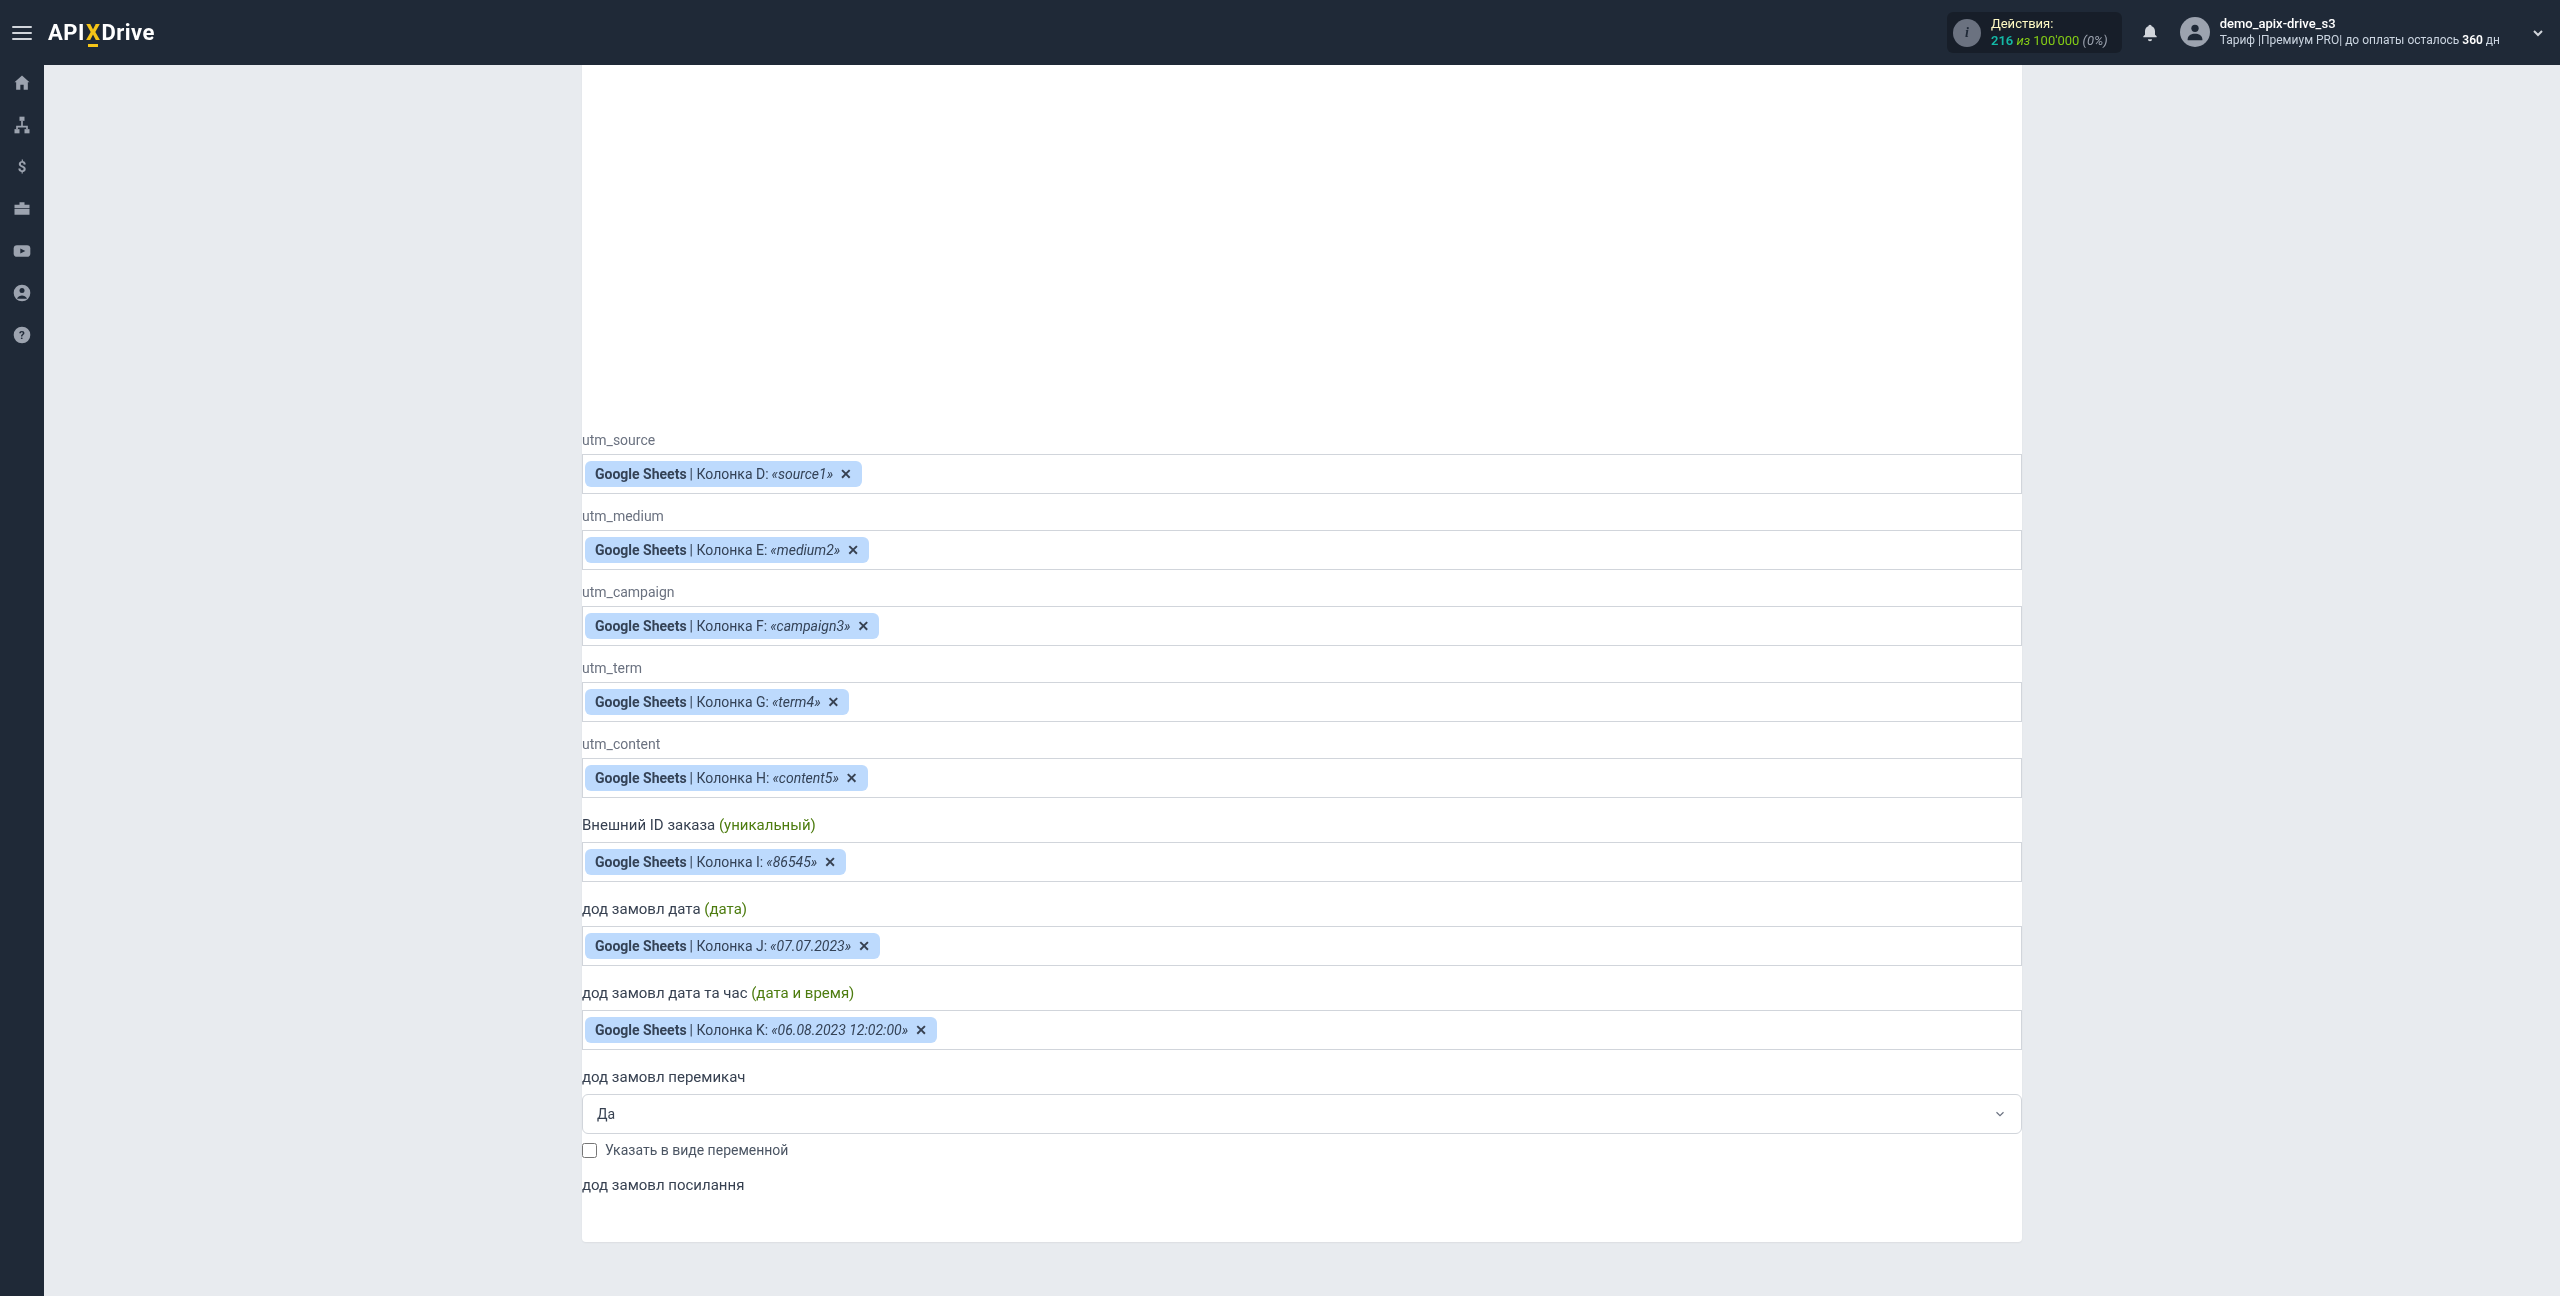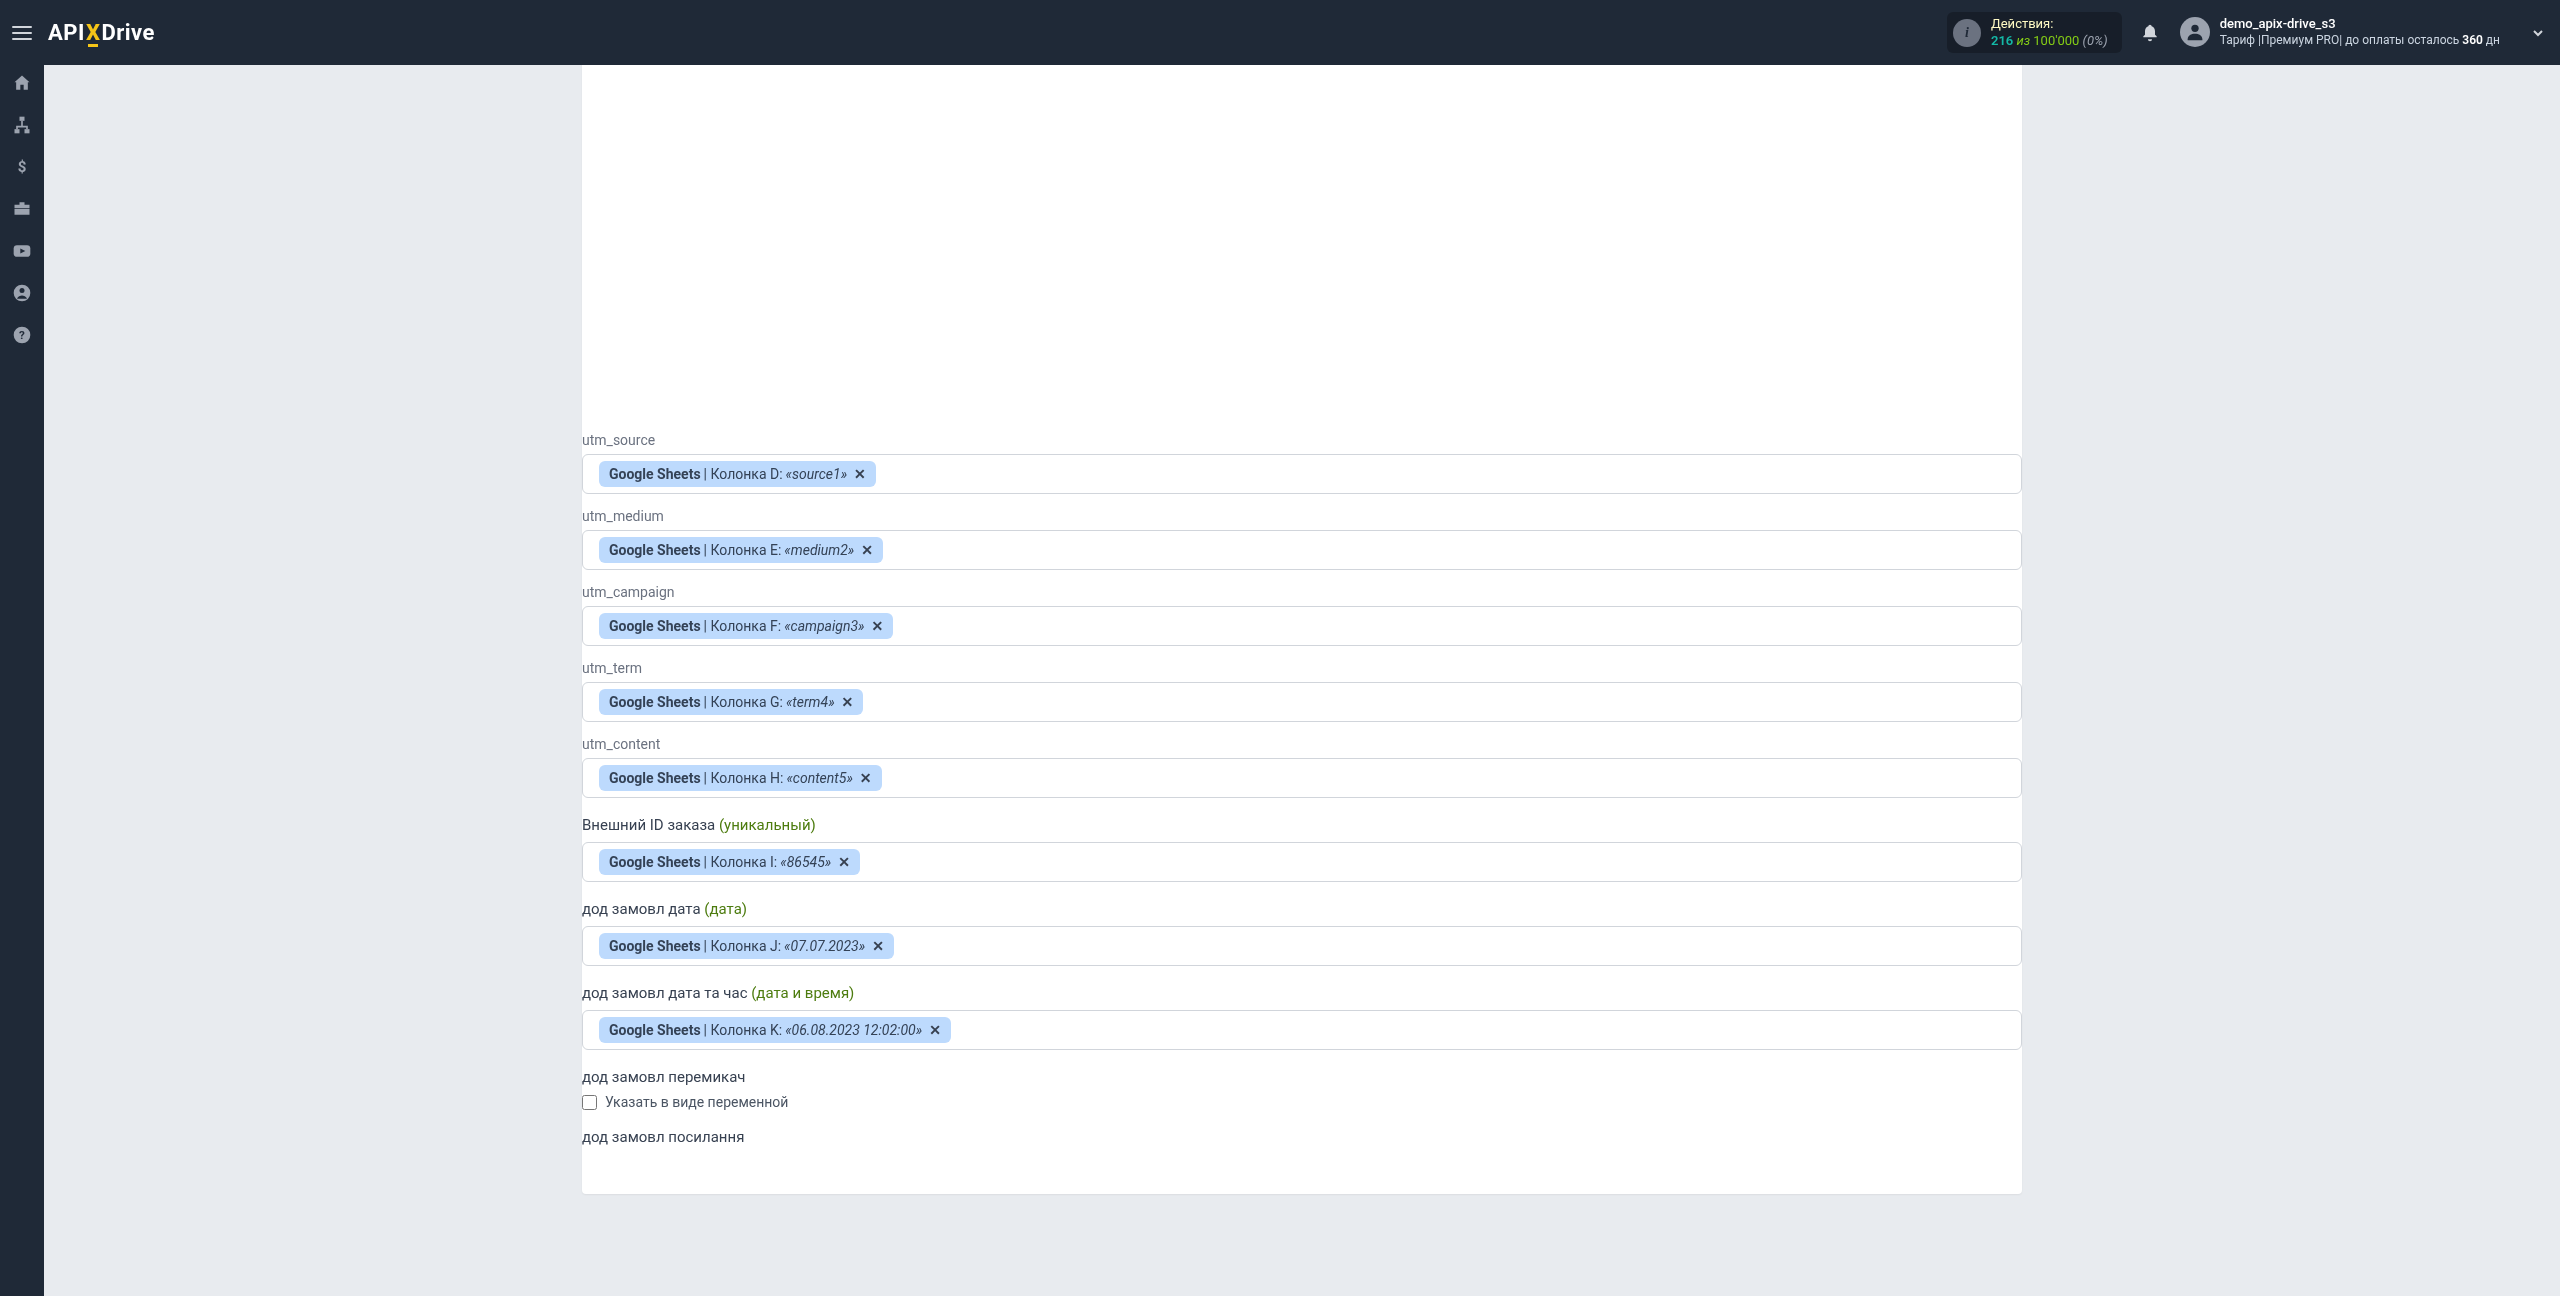--- a/index.html
+++ b/index.html
@@ -36,21 +36,21 @@
 .side-item { width:44px; height:38px; display:flex; align-items:center; justify-content:center; color:#9ca3af; cursor:pointer; }
 
 .page { position:fixed; top:54px; left:44px; right:0; bottom:0; overflow-y:auto; background:#e8ebef; }
 .page-inner { max-width:1456px; margin:0 auto; padding:0 8px; }
 .card { background:#fff; border-radius:4px; box-shadow:0 1px 2px rgba(0,0,0,0.06); padding:0 0 40px 0; min-height:100%; display:flex;flex-direction:column; }
 .left-col { flex:0 0 370px; }
 .right-col { flex:0 0 640px; padding-top:8px; }
 
 .field-group { margin-bottom:14px; }
 .label { color:#6b7280; font-size:14px; margin-bottom:6px; display:block; }
-.tag-input { border:1px solid #d1d5db; border-radius:6px; min-height:40px; padding:5px 16px; display:flex; flex-wrap:wrap; align-items:center; gap:4px; background:#fff; cursor:text; }
+.tag-input { border:1px solid #d1d5db; border-radius:0; min-height:40px; padding:5px 2px; display:flex; flex-wrap:wrap; align-items:center; gap:4px; background:#fff; cursor:text; }
 .tag { background:#bddafd; color:#344256; border-radius:6px; padding:5px 10px; font-size:14px; display:inline-flex; align-items:center; gap:3px; }
 .tag .src { font-weight:700; }
 .tag .mid { font-weight:400; }
 .tag .val { font-style:italic; }
 .tag .remove { margin-left:4px; font-weight:700; cursor:pointer; color:#374151; font-style:normal; }
 
 .section-label { font-size:15px; margin-bottom:8px; margin-top:18px; }
 .section-label .primary { color:#374151; font-weight:400; }
 .section-label .hint { color:#4d7c0f; font-weight:400; }
 
@@ -243,20 +243,28 @@
         <div class="tag-input">
           <span class="tag">
               <span class="src">Google Sheets</span>
               <span class="mid"> | Колонка K: </span>
               <span class="val">«06.08.2023 12:02:00»</span>
               <span class="remove">✕</span>
             </span>
         </div>
 
         <div class="section-label"><span class="primary">дод замовл перемикач</span></div>
+        <div class="select-box">
+          <span>Да</span>
+          <span class="select-chev">
+              <svg width="14" height="14" viewBox="0 0 24 24" fill="none" stroke="currentColor" stroke-width="2">
+                <polyline points="6 9 12 15 18 9"></polyline>
+              </svg>
+            </span>
+        </div>
         <label class="checkbox-row">
           <input type="checkbox" style="">
           <span>Указать в виде переменной</span>
         </label>
 
         <div class="section-label"><span class="primary">дод замовл посилання</span></div>
 
       </div>
     </div>
   </div>

